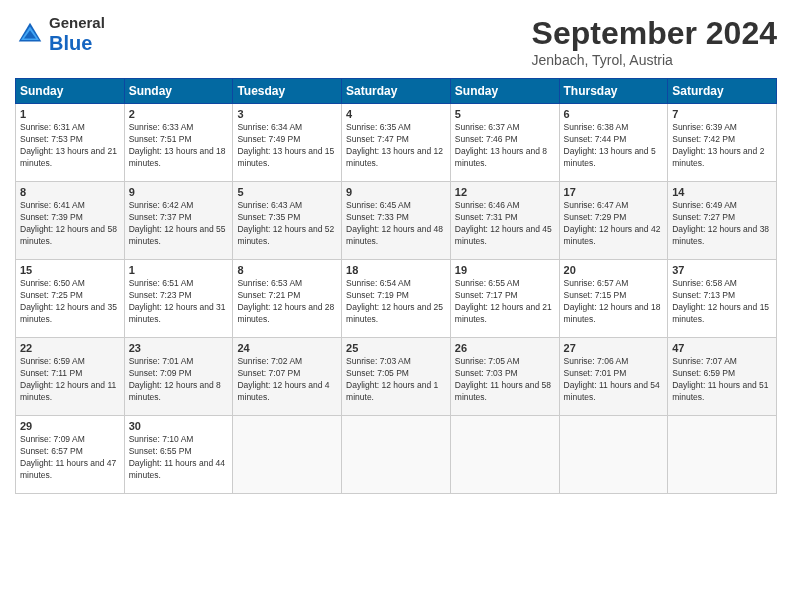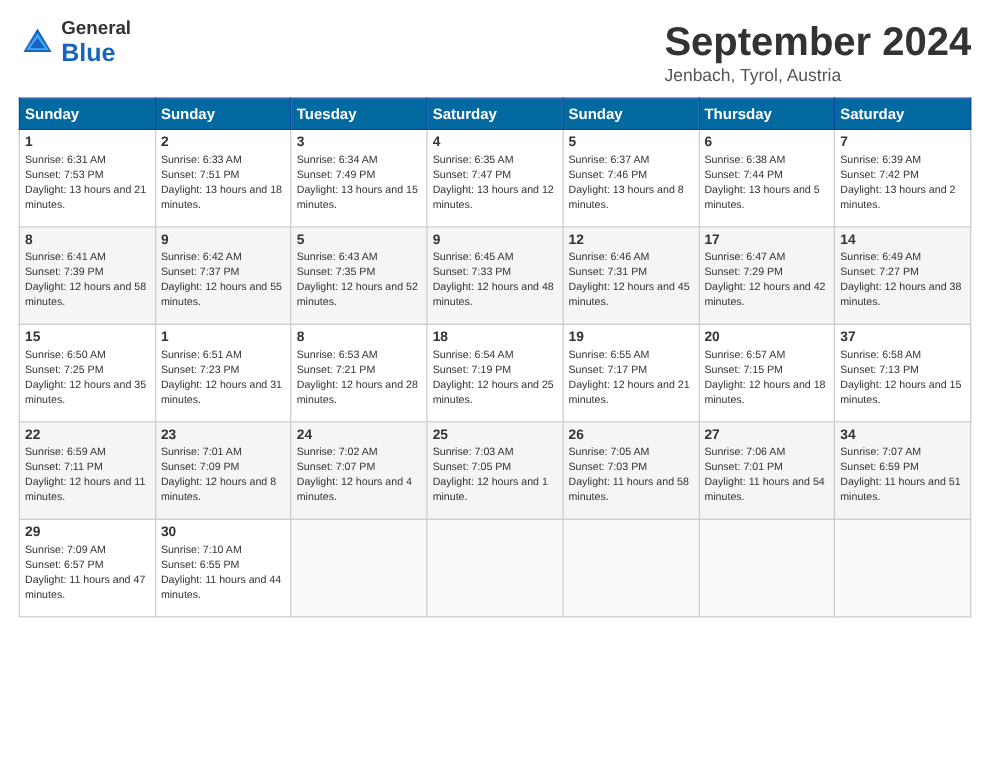--- a/index.html
+++ b/index.html
@@ -241,21 +241,21 @@
       </td>
           <td>
         <span class="day-num">26</span>
         <span class="cell-text">Sunrise: 7:05 AM<br>Sunset: 7:03 PM<br>Daylight: 11 hours and 58 minutes.</span>
       </td>
           <td>
         <span class="day-num">27</span>
         <span class="cell-text">Sunrise: 7:06 AM<br>Sunset: 7:01 PM<br>Daylight: 11 hours and 54 minutes.</span>
       </td>
           <td>
-        <span class="day-num">34</span>
+        <span class="day-num">47</span>
         <span class="cell-text">Sunrise: 7:07 AM<br>Sunset: 6:59 PM<br>Daylight: 11 hours and 51 minutes.</span>
       </td>
         </tr>
         <tr>
           <td>
         <span class="day-num">29</span>
         <span class="cell-text">Sunrise: 7:09 AM<br>Sunset: 6:57 PM<br>Daylight: 11 hours and 47 minutes.</span>
       </td>
           <td>
         <span class="day-num">30</span>

